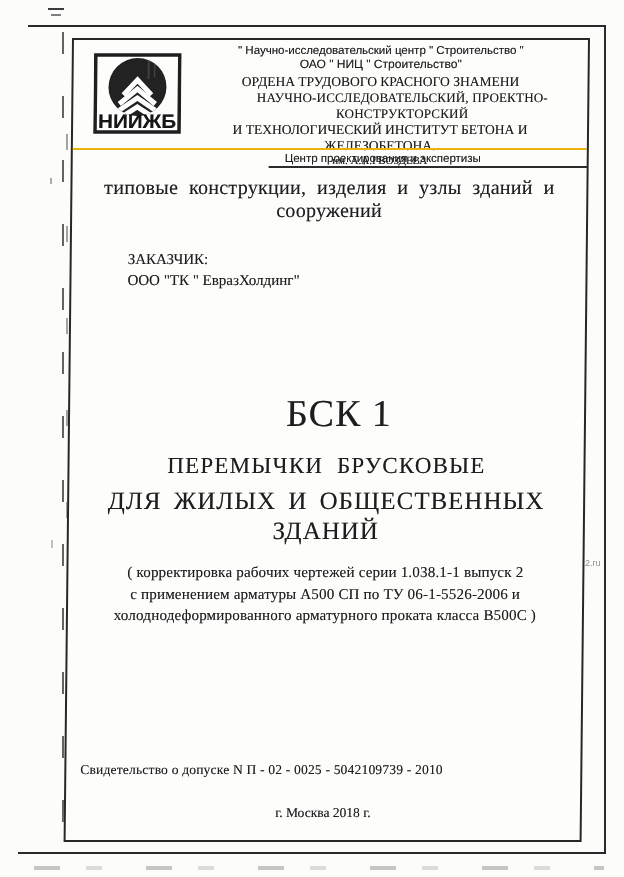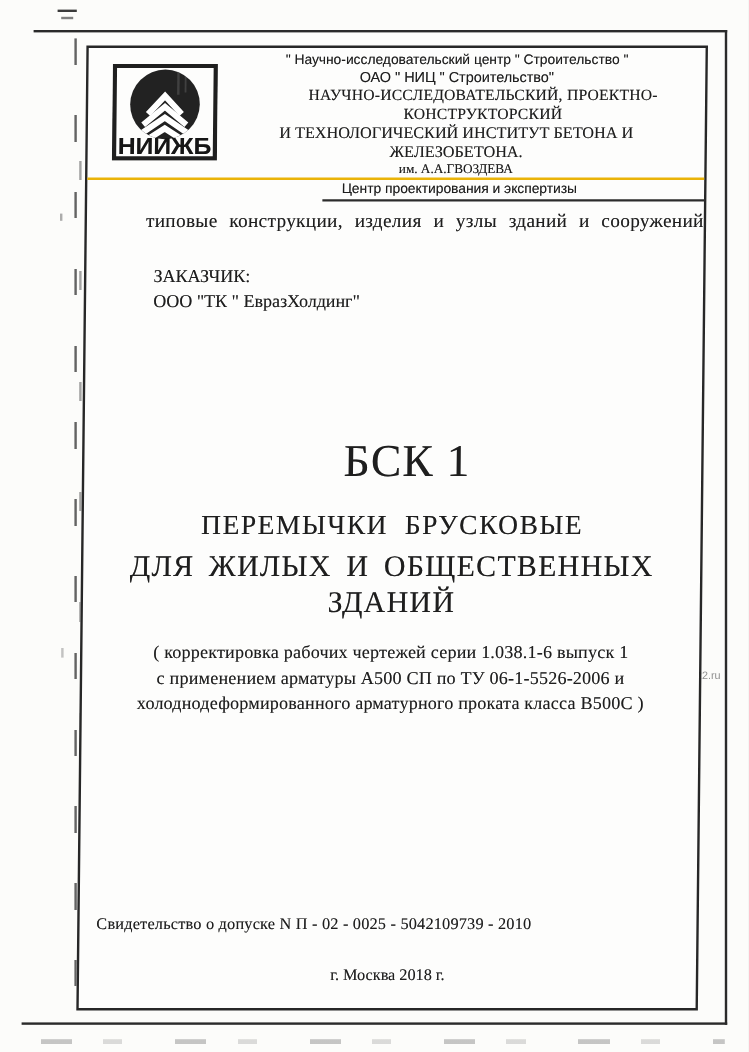--- a/index.html
+++ b/index.html
@@ -44,21 +44,21 @@
   .org-serif1{font-size:13.5px;line-height:16px;margin-top:3px;}
   .org-serif2{font-size:13px;line-height:16px;letter-spacing:.2px;margin-left:44px;}
   .org-serif3{font-size:13.5px;line-height:16px;}
   .org-small{font-size:11px;line-height:13px;}
   .org-last{font-size:12.5px;line-height:15px;}
   
   .dept-row{position:relative;border-top:2px solid #eab308;height:18px;}
   .dept-underline{position:absolute;left:196px;right:-1px;top:0;bottom:0;border-bottom:2px solid #2c2c2c;}
   .dept-text{position:absolute;left:212px;top:2px;font-family:"Liberation Sans",sans-serif;font-size:11.5px;}
   
-  .series-line{margin-top:8px;text-align:right;font-size:16px;word-spacing:5.5px;letter-spacing:.3px;}
+  .series-line{margin-top:8px;text-align:center;font-size:20px;word-spacing:5.5px;letter-spacing:.3px;}
   .customer{margin:27px 0 0 56px;font-size:15px;line-height:21px;}
   .doc-code{margin-top:100px;text-align:center;font-size:38px;letter-spacing:1px;line-height:44px;margin-left:24px;}
   .doc-title-1{margin-top:16px;text-align:center;font-size:23px;letter-spacing:1.2px;word-spacing:7px;line-height:30px;}
   .doc-title-2{margin-top:5px;text-align:center;font-size:25px;letter-spacing:1px;word-spacing:5px;line-height:30px;}
   .note-block{margin-top:16px;text-align:center;font-size:15px;line-height:21.5px;letter-spacing:.2px;}
   .certificate{position:absolute;left:14px;top:722px;font-size:13.5px;letter-spacing:.2px;}
   .place-year{position:absolute;left:0;right:0;top:765px;text-align:center;font-size:13.5px;}
 </style>
 </head>
 <body>
@@ -100,20 +100,21 @@
         <g clip-path="url(#logoCircle)" stroke="#666" opacity="0.45">
           <line x1="55" y1="6" x2="55" y2="26" stroke-width="2"></line>
           <line x1="61" y1="8" x2="61" y2="24" stroke-width="1.5"></line>
         </g>
         <text x="44" y="75" text-anchor="middle" font-family="Liberation Sans, sans-serif" font-weight="bold" font-size="19.5" fill="#161616" textLength="78" lengthAdjust="spacingAndGlyphs">НИИЖБ</text>
       </svg>
 
       <div class="org-block">
         <div class="org-sans1">" Научно-исследовательский центр " Строительство "</div>
         <div class="org-sans2">ОАО  " НИЦ  " Строительство"</div>
+        <div class="org-serif1">ОРДЕНА ТРУДОВОГО КРАСНОГО ЗНАМЕНИ</div>
         <div class="org-serif2">НАУЧНО-ИССЛЕДОВАТЕЛЬСКИЙ, ПРОЕКТНО-КОНСТРУКТОРСКИЙ</div>
         <div class="org-serif3">И  ТЕХНОЛОГИЧЕСКИЙ ИНСТИТУТ БЕТОНА И ЖЕЛЕЗОБЕТОНА.</div>
         <div class="org-small">им. А.А.ГВОЗДЕВА</div>
       </div>
     </div>
 
     <div class="dept-row">
       <div class="dept-underline"></div>
       <div class="dept-text">Центр проектирования и экспертизы</div>
     </div>
@@ -123,21 +124,21 @@
     <div class="customer">
       <div>ЗАКАЗЧИК:</div>
       <div>ООО "ТК  " ЕвразХолдинг"</div>
     </div>
 
     <div class="doc-code">БСК 1</div>
     <div class="doc-title-1">ПЕРЕМЫЧКИ  БРУСКОВЫЕ</div>
     <div class="doc-title-2">ДЛЯ ЖИЛЫХ  И  ОБЩЕСТВЕННЫХ ЗДАНИЙ</div>
 
     <div class="note-block">
-      <div>( корректировка  рабочих  чертежей  серии  1.038.1-6  выпуск 1</div>
+      <div>( корректировка  рабочих  чертежей  серии  1.038.1-1  выпуск 2</div>
       <div>с применением   арматуры  А500 СП  по  ТУ 06-1-5526-2006   и</div>
       <div>холоднодеформированного  арматурного  проката  класса  В500С )</div>
     </div>
 
     <div class="certificate">Свидетельство о допуске  N  П - 02 - 0025 - 5042109739 - 2010</div>
     <div class="place-year">г. Москва 2018 г.</div>
   </div>
 
 </div>
 

